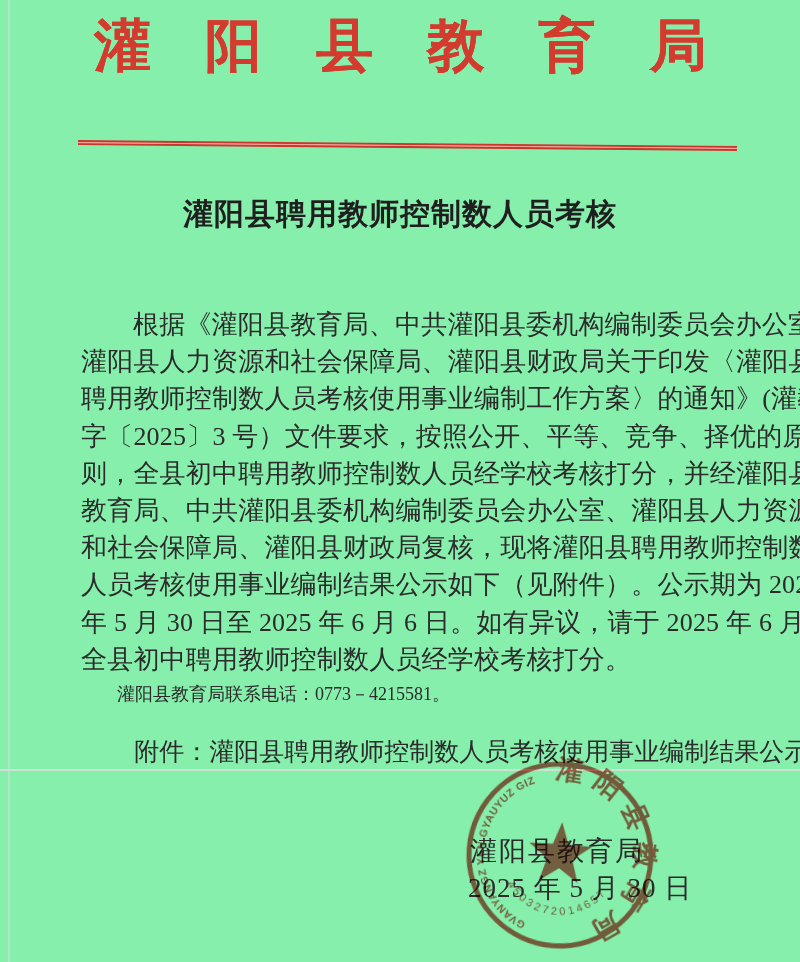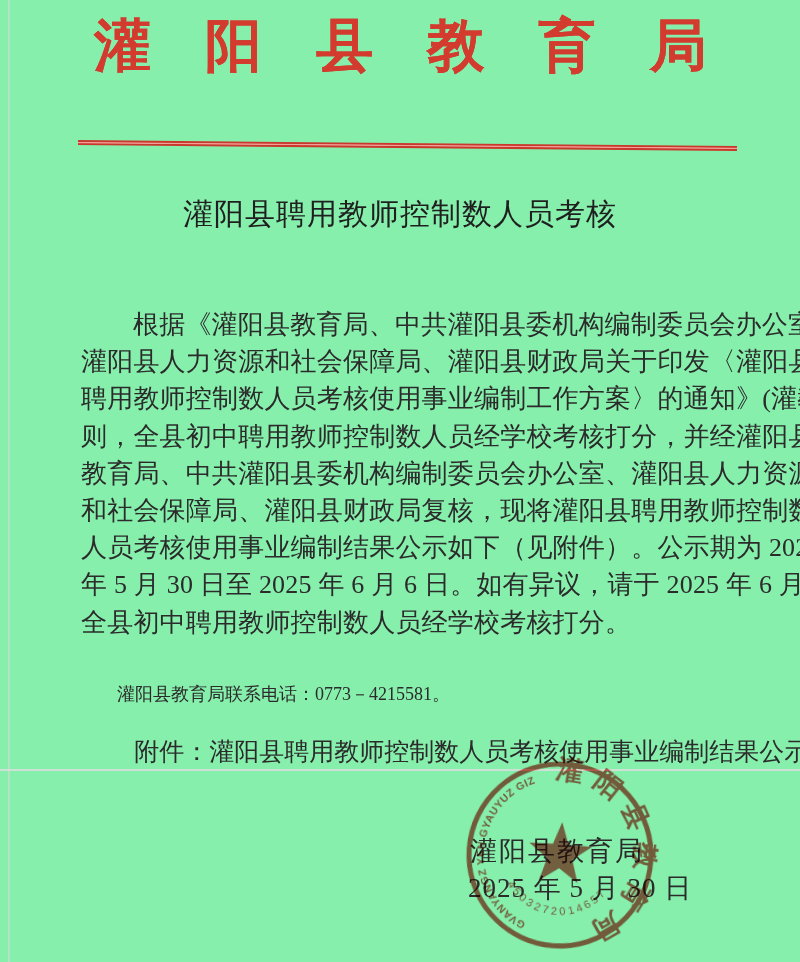--- a/index.html
+++ b/index.html
@@ -33,21 +33,21 @@
     text-shadow:0 0 .5px #d23b2e;
   }
   .red-rule{
     position:absolute;top:143px;left:78px;width:659px;height:5px;
     background:linear-gradient(#c9382c 0 30%,#f0a298 45% 55%,#c9382c 70% 100%);
     transform:rotate(.5deg);
   }
   .doc-title{
     position:absolute;top:190px;left:0;width:800px;
     text-align:center;
-    font-size:30px;font-weight:normal;
+    font-size:30px;font-weight:bold;
     line-height:47px;letter-spacing:1px;
     color:#1f1f1f;
   }
   .body-block{
     position:absolute;top:306px;left:81px;width:660px;
     font-size:26px;line-height:37.2px;
     letter-spacing:.2px;
     white-space:nowrap;
   }
   .line.indent{padding-left:2em;}
@@ -96,20 +96,21 @@
   <div class="red-rule"></div>
 
   <div class="doc-title">
     <div>灌阳县聘用教师控制数人员考核</div>
   </div>
 
   <div class="body-block">
     <div class="line indent">根据《灌阳县教育局、中共灌阳县委机构编制委员会办公室、</div>
     <div class="line">灌阳县人力资源和社会保障局、灌阳县财政局关于印发〈灌阳县</div>
     <div class="line">聘用教师控制数人员考核使用事业编制工作方案〉的通知》(灌教</div>
+    <div class="line">字〔2025〕3 号）文件要求，按照公开、平等、竞争、择优的原</div>
     <div class="line">则，全县初中聘用教师控制数人员经学校考核打分，并经灌阳县</div>
     <div class="line">教育局、中共灌阳县委机构编制委员会办公室、灌阳县人力资源</div>
     <div class="line">和社会保障局、灌阳县财政局复核，现将灌阳县聘用教师控制数</div>
     <div class="line">人员考核使用事业编制结果公示如下（见附件）。公示期为 2025</div>
     <div class="line">年 5 月 30 日至 2025 年 6 月 6 日。如有异议，请于 2025 年 6 月 6</div>
     <div class="line">全县初中聘用教师控制数人员经学校考核打分。</div>
   </div>
 
   <div class="contact-line">灌阳县教育局联系电话：0773－4215581。</div>
 

